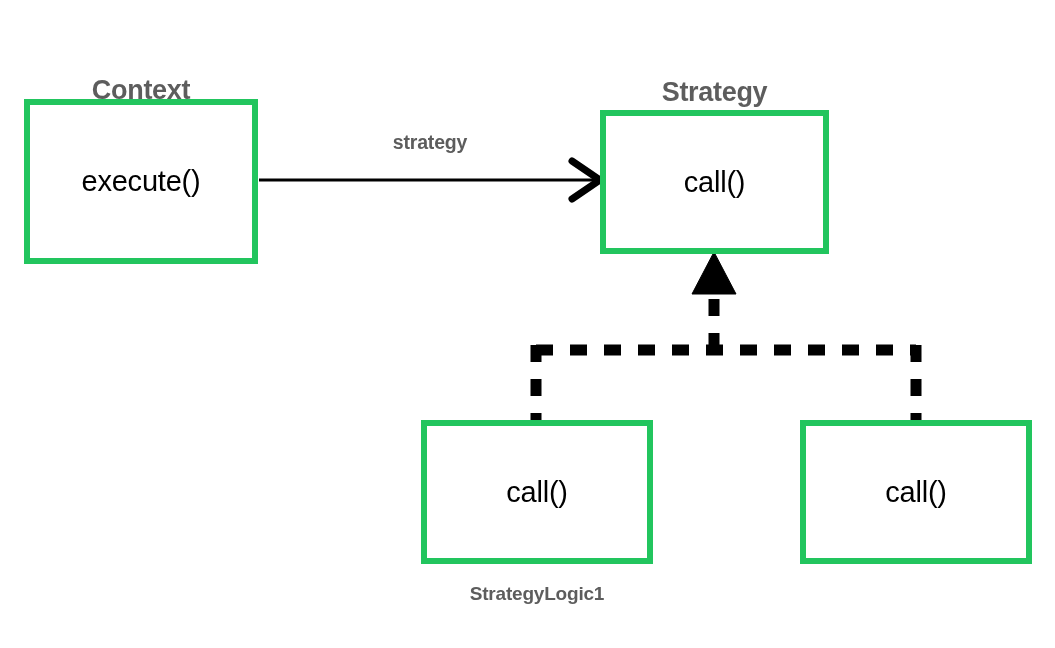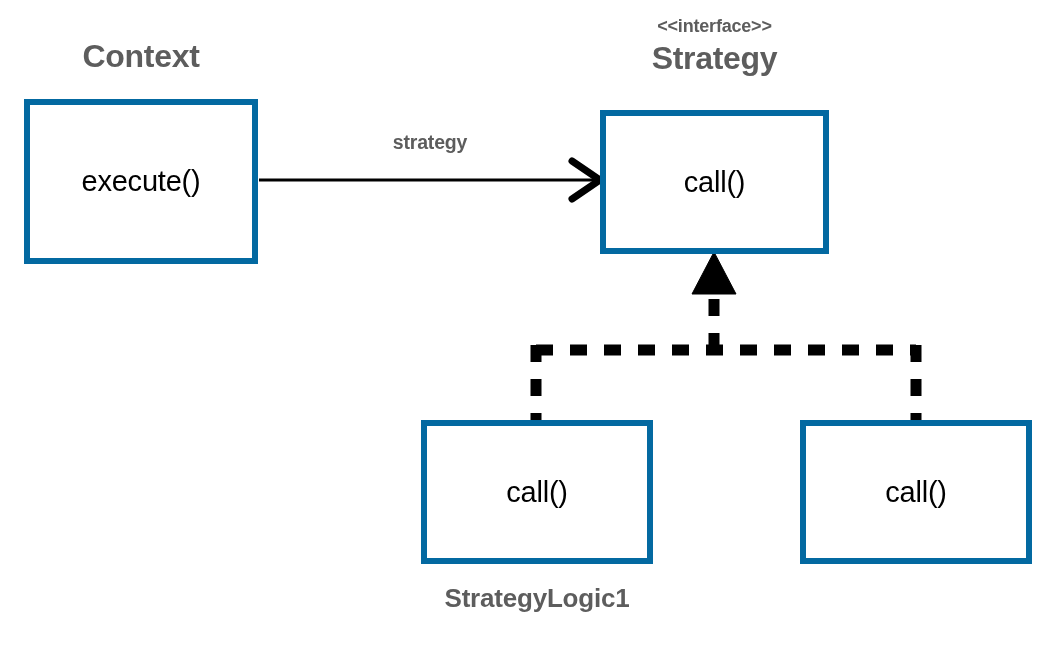--- a/index.html
+++ b/index.html
@@ -26,21 +26,21 @@
     width: 1055px;
     height: 648px;
     display: block;
   }
 
   
   .uml-box {
     position: absolute;
     box-sizing: border-box;
     background: #ffffff;
-    border: 6px solid #0369a1;
+    border: 6px solid #22c55e;
     display: flex;
     align-items: center;
     justify-content: center;
     z-index: 3;
   }
   .uml-box-operation {
     font-size: 29px;
     font-weight: 400;
     color: #000000;
     letter-spacing: -0.2px;
@@ -52,29 +52,30 @@
   .uml-label {
     position: absolute;
     color: #5d5d5d;
     font-weight: bold;
     text-align: center;
     white-space: nowrap;
     line-height: 1.08;
     z-index: 4;
   }
   .label-classname {
-    font-size: 32px;
+    font-size: 27px;
     letter-spacing: -0.3px;
+    margin-top: 37px;
   }
   .label-stereotype {
     font-size: 18px;
     letter-spacing: -0.2px;
   }
   .label-small {
-    font-size: 26px;
+    font-size: 19px;
     letter-spacing: -0.2px;
   }
   .label-role {
     font-size: 19.5px;
     letter-spacing: -0.2px;
   }
 
   
   .ctx-box   { left: 24px;  top: 99px;  width: 234px; height: 165px; }
   .strat-box { left: 600px; top: 110px; width: 229px; height: 144px; }
@@ -113,21 +114,20 @@
       <path d="M 714 252 L 692 294 L 736 294 Z" fill="#000000" stroke="#000000" stroke-width="1" stroke-linejoin="miter"></path>
     </g>
   </svg>
 
   <div class="uml-label label-classname ctx-label">Context</div>
 
   <div class="uml-box ctx-box">
     <span class="uml-box-operation">execute()</span>
   </div>
 
-  <div class="uml-label label-stereotype strat-stereo">&lt;&lt;interface&gt;&gt;</div>
 
   <div class="uml-label label-classname strat-label">Strategy</div>
 
   <div class="uml-box strat-box">
     <span class="uml-box-operation">call()</span>
   </div>
 
   <div class="uml-label label-role role-label">strategy</div>
 
   <div class="uml-box sl1-box">

